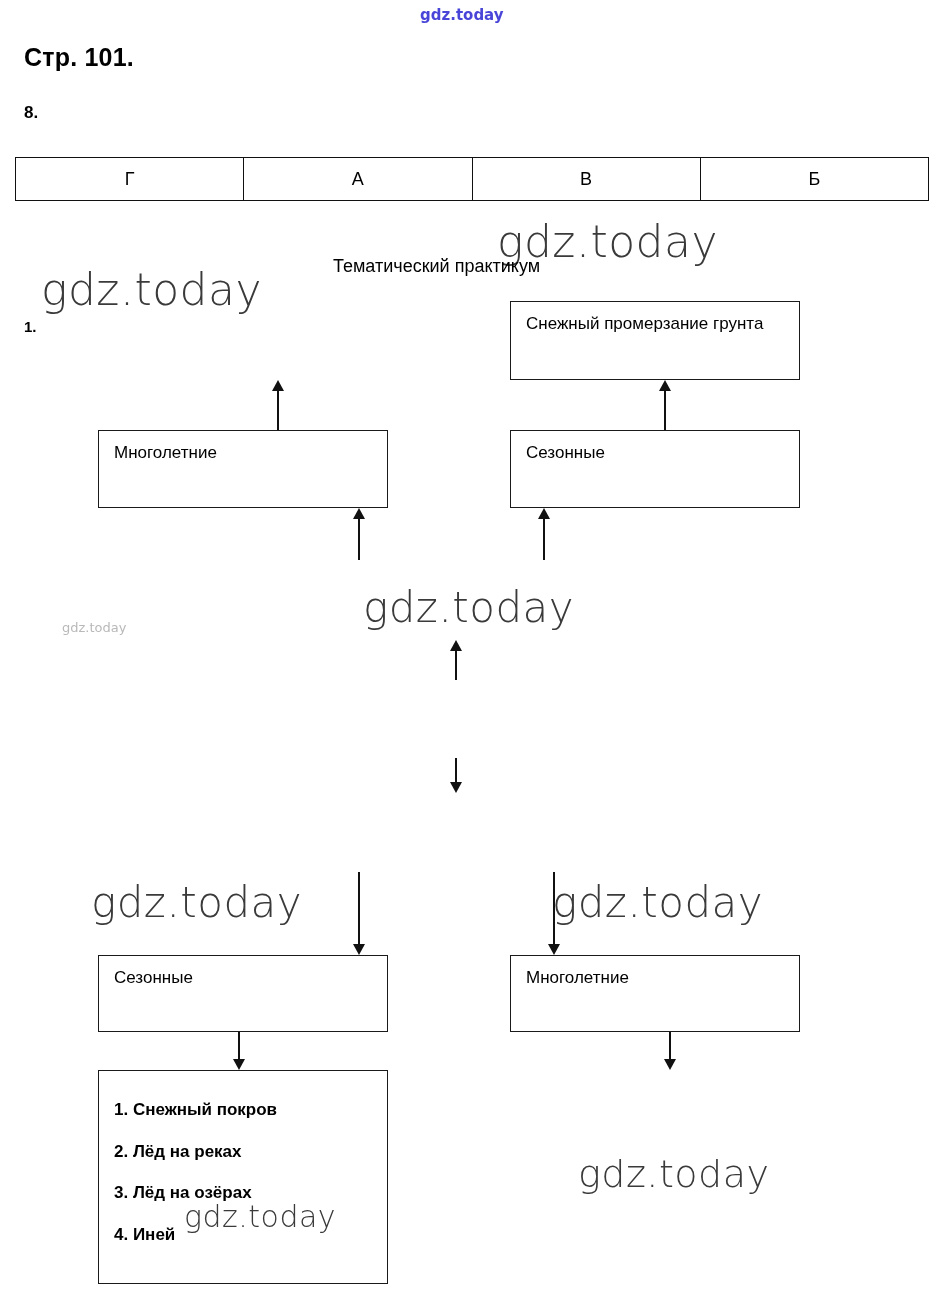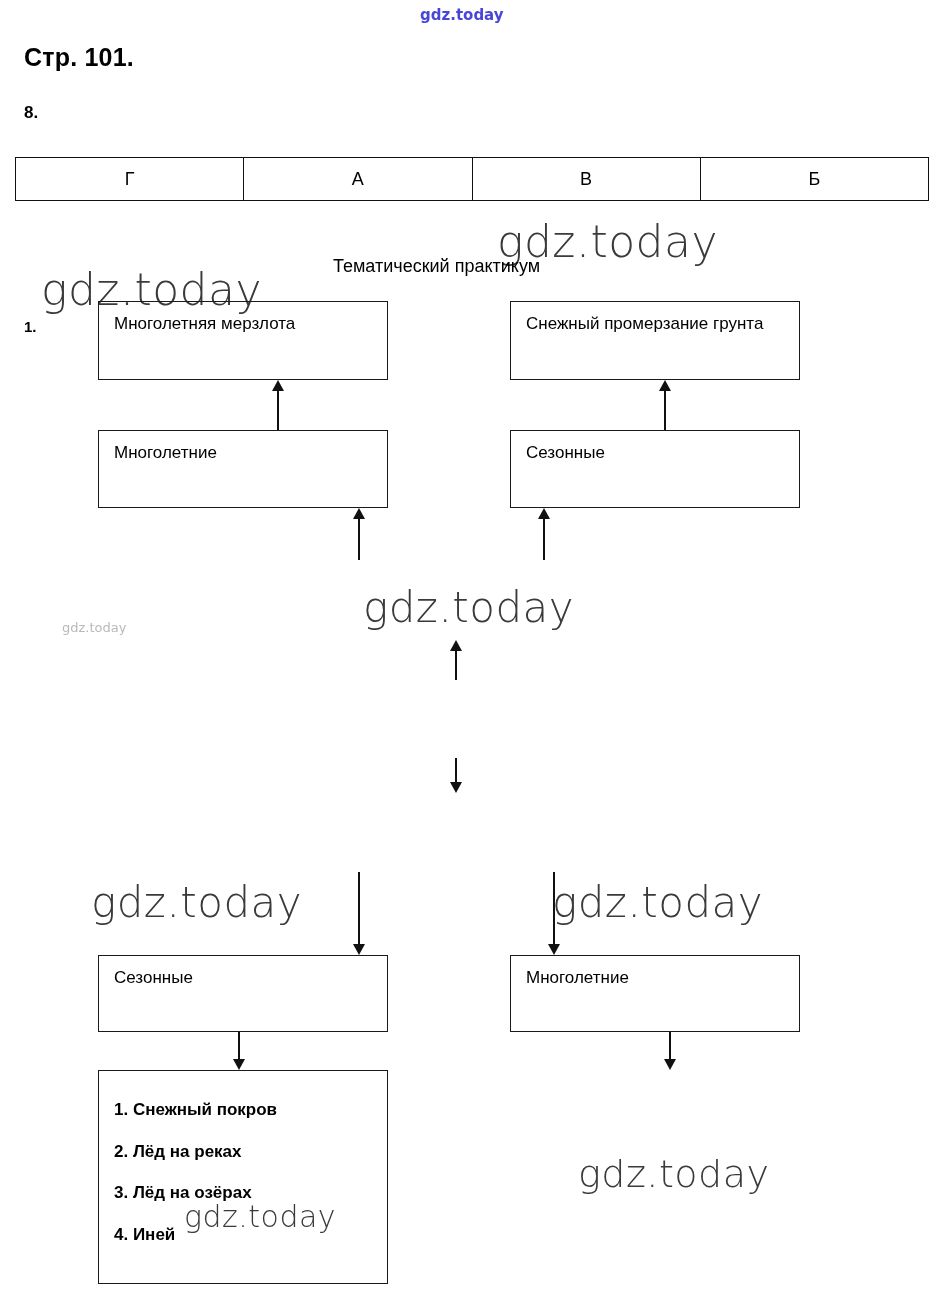--- a/index.html
+++ b/index.html
@@ -156,21 +156,20 @@
     </table>
 
   <div class="wm" style="left:497px; top:216px; font-size:44px;">gdz.today</div>
 
   <div class="wm" style="left:41px; top:264px; font-size:44px;">gdz.today</div>
 
   <div class="section-title">Тематический практикум</div>
 
   <div class="item-num">1.</div>
 
-  <div class="box" style="left:98px; top:301px; width:290px; height:79px;">Многолетняя мерзлота</div>
 
   <div class="box" style="left:510px; top:301px; width:290px; height:79px;">Снежный промерзание грунта</div>
 
   <div class="box" style="left:98px; top:430px; width:290px; height:78px;">Многолетние</div>
 
   <div class="box" style="left:510px; top:430px; width:290px; height:78px;">Сезонные</div>
 
 
 
 

